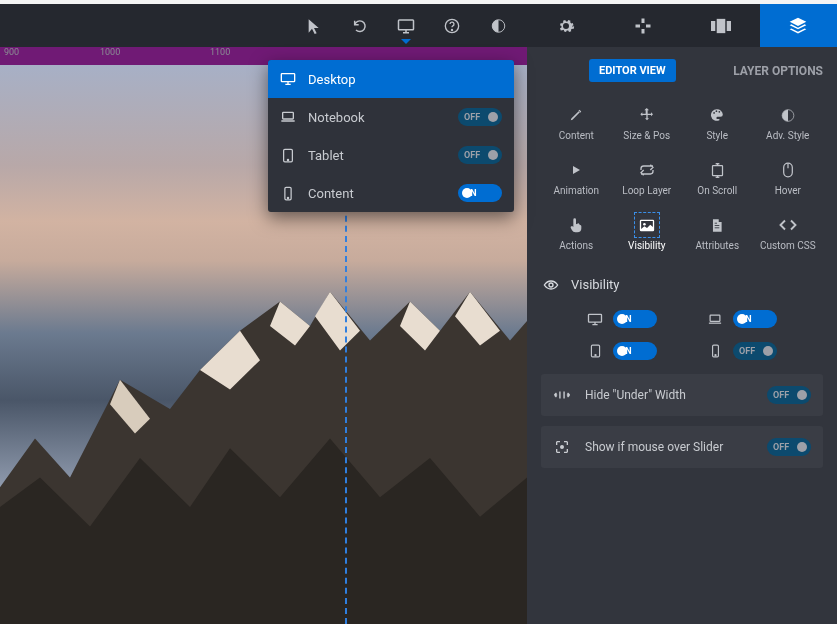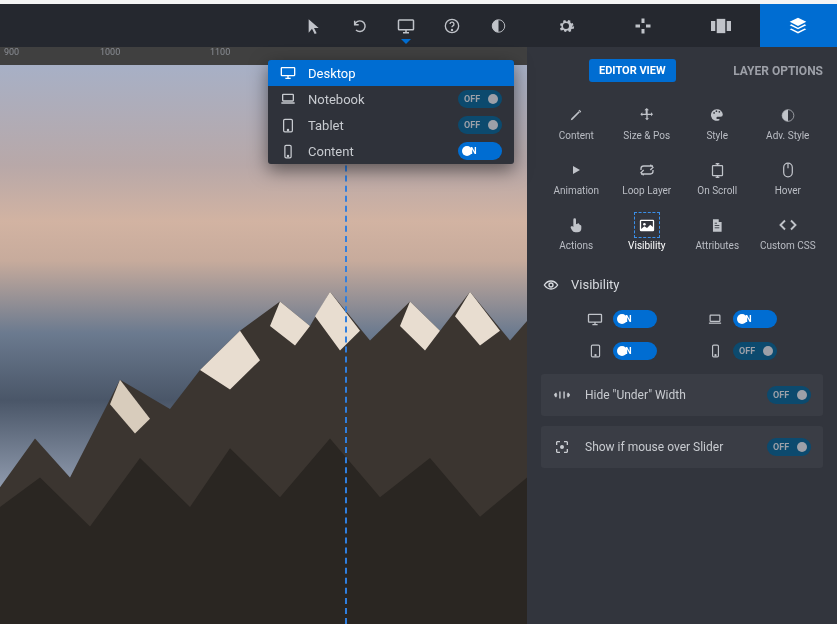--- a/index.html
+++ b/index.html
@@ -6,30 +6,30 @@
 body { background:#1a1d24; color:#c8cbd0; width:837px; height:624px; overflow:hidden; position:relative; }
 
 .topbar { position:absolute; top:0; left:0; right:0; height:47px; background:#25282f; display:flex; z-index:10; border-top:4px solid #f4f4f4;}
 .topbar-left { flex:1; display:flex; justify-content:flex-end; align-items:center; padding-right:20px; gap:28px; }
 .topbar-left .tico { width:18px; height:18px; display:flex; align-items:center; justify-content:center; cursor:pointer; color:#c0c3c9; position:relative;}
 .topbar-left .tico.active::after { content:''; position:absolute; bottom:-14px; left:50%; transform:translateX(-50%); border:5px solid transparent; border-top-color:#006dd2;}
 .maintabs { width:310px; display:flex; }
 .maintabs .mtab { flex:1; display:flex; align-items:center; justify-content:center; background:#25282f; cursor:pointer; color:#c0c3c9;}
 .maintabs .mtab.active { background:#006dd2; color:#fff;}
 
-.ruler { position:absolute; top:47px; left:0; width:527px; height:18px; background:#404040; display:flex; align-items:center; font-size:9px; color:#8a8d94; overflow:hidden;}
+.ruler { position:absolute; top:47px; left:0; width:527px; height:18px; background:#701a75; display:flex; align-items:center; font-size:9px; color:#8a8d94; overflow:hidden;}
 .ruler .tick { position:absolute; top:0; }
 
 .canvas { position:absolute; top:65px; left:0; width:527px; height:559px; background:linear-gradient(180deg,#a7b0c6 0%,#b8a8a8 18%,#d2b3a2 28%,#c7ab9c 35%,#6b7a8f 48%, #4a5668 60%, #9aa5b8 78%, #6d7b92 100%); overflow:hidden; }
 .mountain { position:absolute; bottom:0; left:0; width:100%; height:70%; }
 .mountain svg { width:100%; height:100%; }
 .guide { position:absolute; top:0; bottom:0; left:345px; border-left:2px dashed #2f7fe0; }
 
 .dropdown { position:absolute; top:60px; left:268px; width:246px; background:#2f323a; border-radius:3px; box-shadow:0 6px 18px rgba(0,0,0,.5); z-index:20; overflow:hidden;}
-.dropdown .drow { height:26px; display:flex; align-items:center; padding:0 12px; font-size:13px; cursor:pointer; gap:12px;}
+.dropdown .drow { height:38px; display:flex; align-items:center; padding:0 12px; font-size:13px; cursor:pointer; gap:12px;}
 .dropdown .drow.sel { background:#006dd2; color:#fff;}
 .dropdown .drow .dicon { width:16px; display:flex; align-items:center; justify-content:center;}
 .dropdown .drow .dlabel { flex:1; }
 
 .toggle { width:44px; height:18px; border-radius:10px; background:#0c4a6e; display:flex; align-items:center; padding:0 6px; font-size:9px; font-weight:700; color:#9da0a8; justify-content:flex-start; position:relative; cursor:pointer;}
 .toggle .knob { width:10px; height:10px; border-radius:50%; background:#9da0a8; position:absolute; right:4px;}
 .toggle.on { background:#006dd2; color:#fff; }
 .toggle.on .knob { left:4px; right:auto; background:#fff;}
 
 .panel { position:absolute; top:47px; right:0; width:310px; bottom:0; background:#32353d; padding:12px 14px; overflow:auto;}

